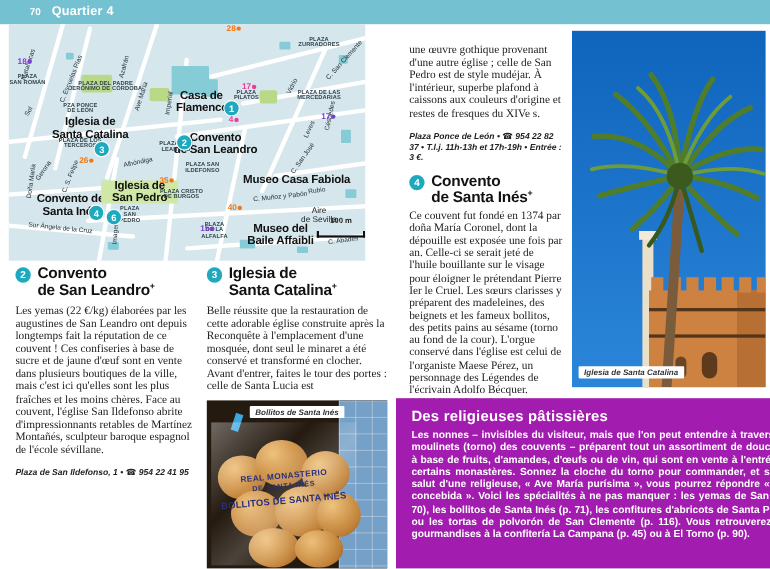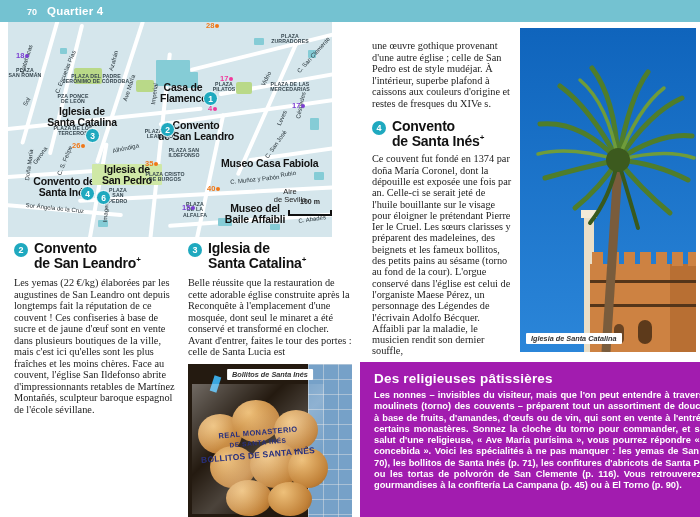--- a/index.html
+++ b/index.html
@@ -217,20 +217,21 @@
     <div class="scalebar"></div>
   </div>
 
   <section class="col1">
     <div class="colhead">
       <span class="num">2</span>
       <span class="ttl"><span>Convento
 de San Leandro</span><sup>+</sup></span>
     </div>
     <p class="body-serif">Les yemas (22 €/kg) élaborées par les augustines de San Leandro ont depuis longtemps fait la réputation de ce couvent ! Ces confiseries à base de sucre et de jaune d'œuf sont en vente dans plusieurs boutiques de la ville, mais c'est ici qu'elles sont les plus fraîches et les moins chères. Face au couvent, l'église San Ildefonso abrite d'impressionnants retables de Martínez Montañés, sculpteur baroque espagnol de l'école sévillane.</p>
+    <p class="info">Plaza de San Ildefonso, 1 • ☎ 954 22 41 95</p>
   </section>
 
   <section class="col2">
     <div class="colhead">
       <span class="num">3</span>
       <span class="ttl"><span>Iglesia de
 Santa Catalina</span><sup>+</sup></span>
     </div>
     <p class="body-serif">Belle réussite que la restauration de cette adorable église construite après la Reconquête à l'emplacement d'une mosquée, dont seul le minaret a été conservé et transformé en clocher. Avant d'entrer, faites le tour des portes : celle de Santa Lucia est</p>
   </section>
@@ -250,20 +251,21 @@
       <div class="sheen"></div>
       <div class="bagtext bt1">REAL MONASTERIO</div>
       <div class="bagtext bt2">DE SANTA INÉS</div>
       <div class="bagtext bt3">BOLLITOS DE SANTA INÉS</div>
     </div>
     <figcaption class="caption">Bollitos de Santa Inés</figcaption>
   </figure>
 
   <section class="col3">
     <p class="body-serif">une œuvre gothique provenant d'une autre église ; celle de San Pedro est de style mudéjar. À l'intérieur, superbe plafond à caissons aux couleurs d'origine et restes de fresques du XIVe s.</p>
+    <p class="info">Plaza Ponce de León • ☎ 954 22 82 37 • T.l.j. 11h-13h et 17h-19h • Entrée : 3 €.</p>
     <div class="colhead">
       <span class="num">4</span>
       <span class="ttl"><span>Convento
 de Santa Inés</span><sup>+</sup></span>
     </div>
     <p class="body-serif b2">Ce couvent fut fondé en 1374 par doña María Coronel, dont la dépouille est exposée une fois par an. Celle-ci se serait jeté de l'huile bouillante sur le visage pour éloigner le prétendant Pierre Ier le Cruel. Les sœurs clarisses y préparent des madeleines, des beignets et les fameux bollitos, des petits pains au sésame (torno au fond de la cour). L'orgue conservé dans l'église est celui de l'organiste Maese Pérez, un personnage des Légendes de l'écrivain Adolfo Bécquer. Affaibli par la maladie, le musicien rendit son dernier souffle,</p>
   </section>
 
   <figure class="church" style="margin:0">
     <svg class="svgart" width="176" height="324" viewBox="0 0 176 324">

